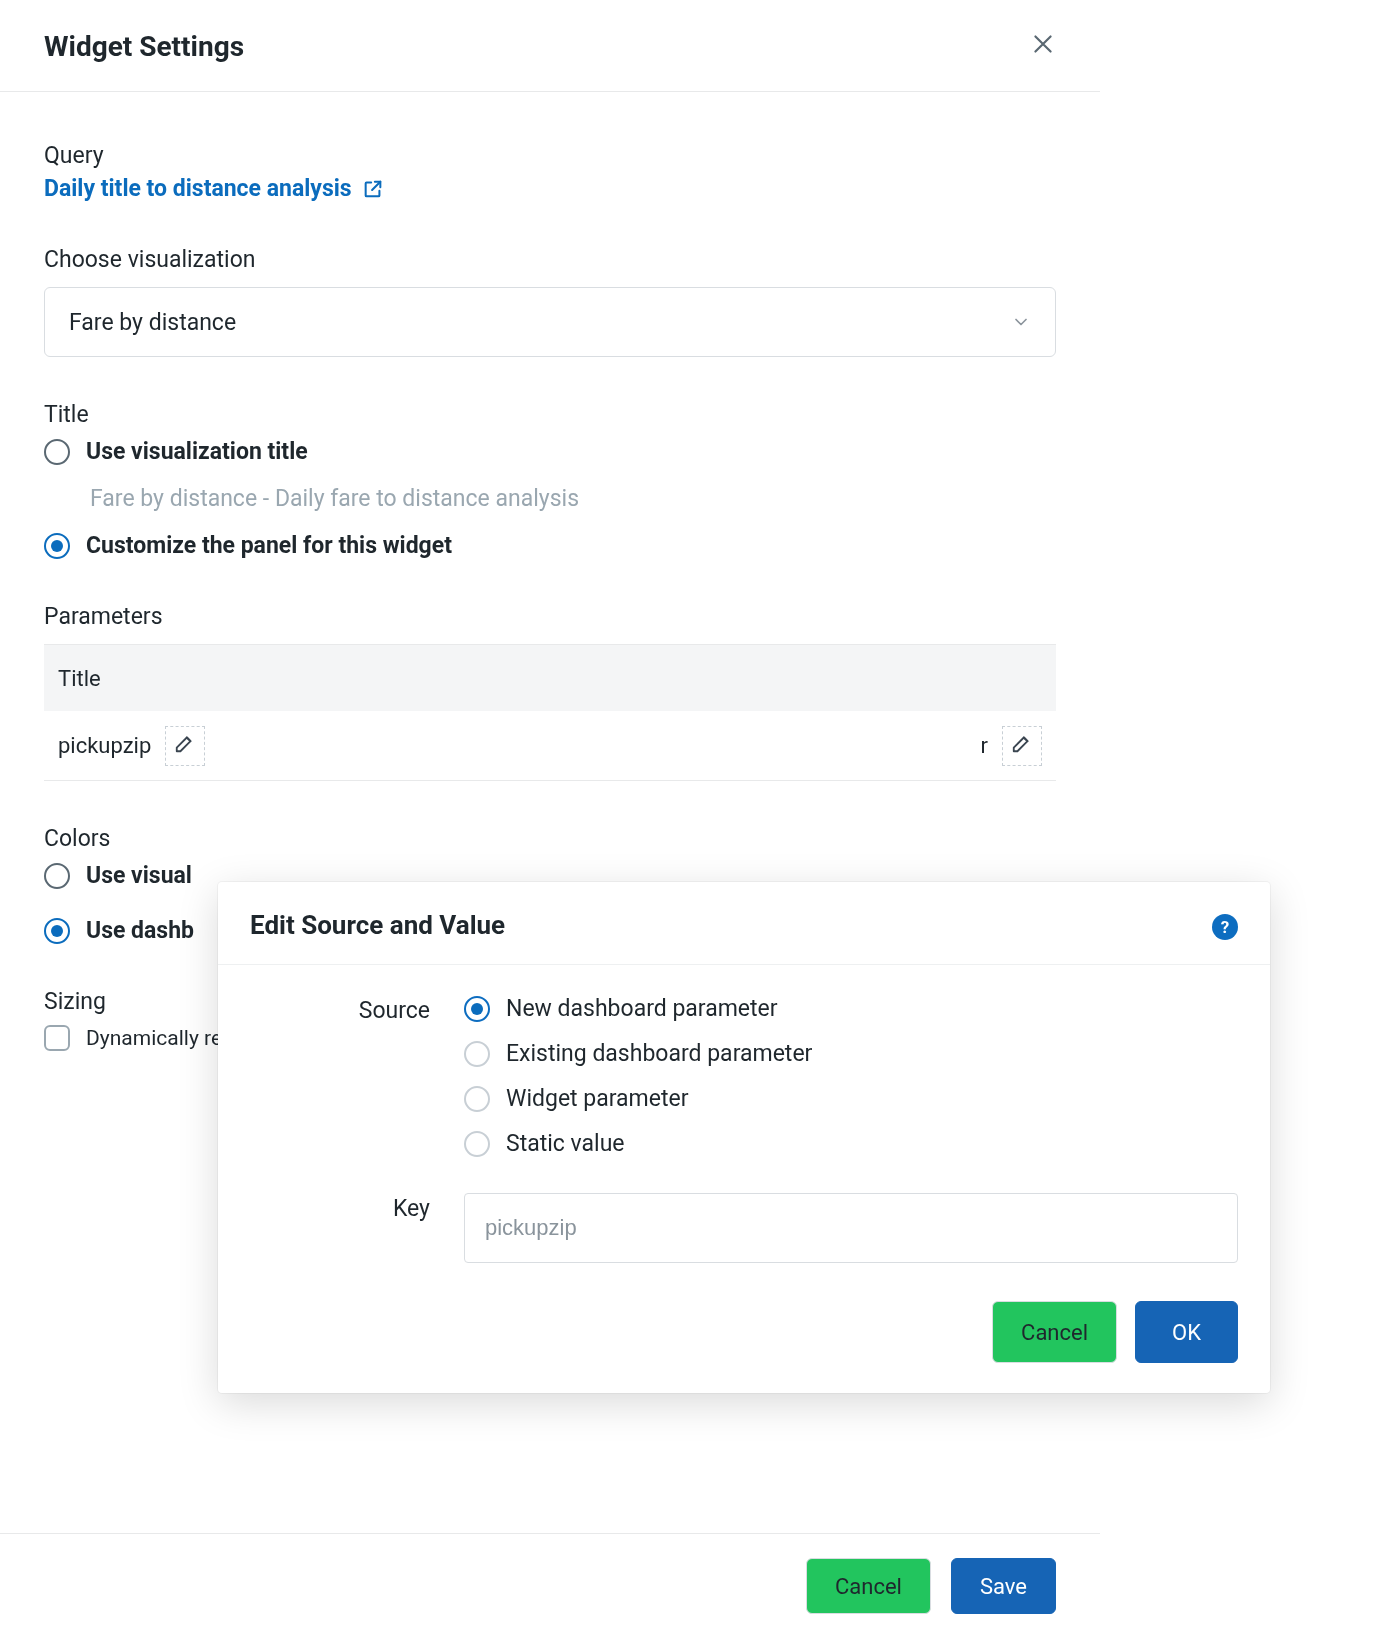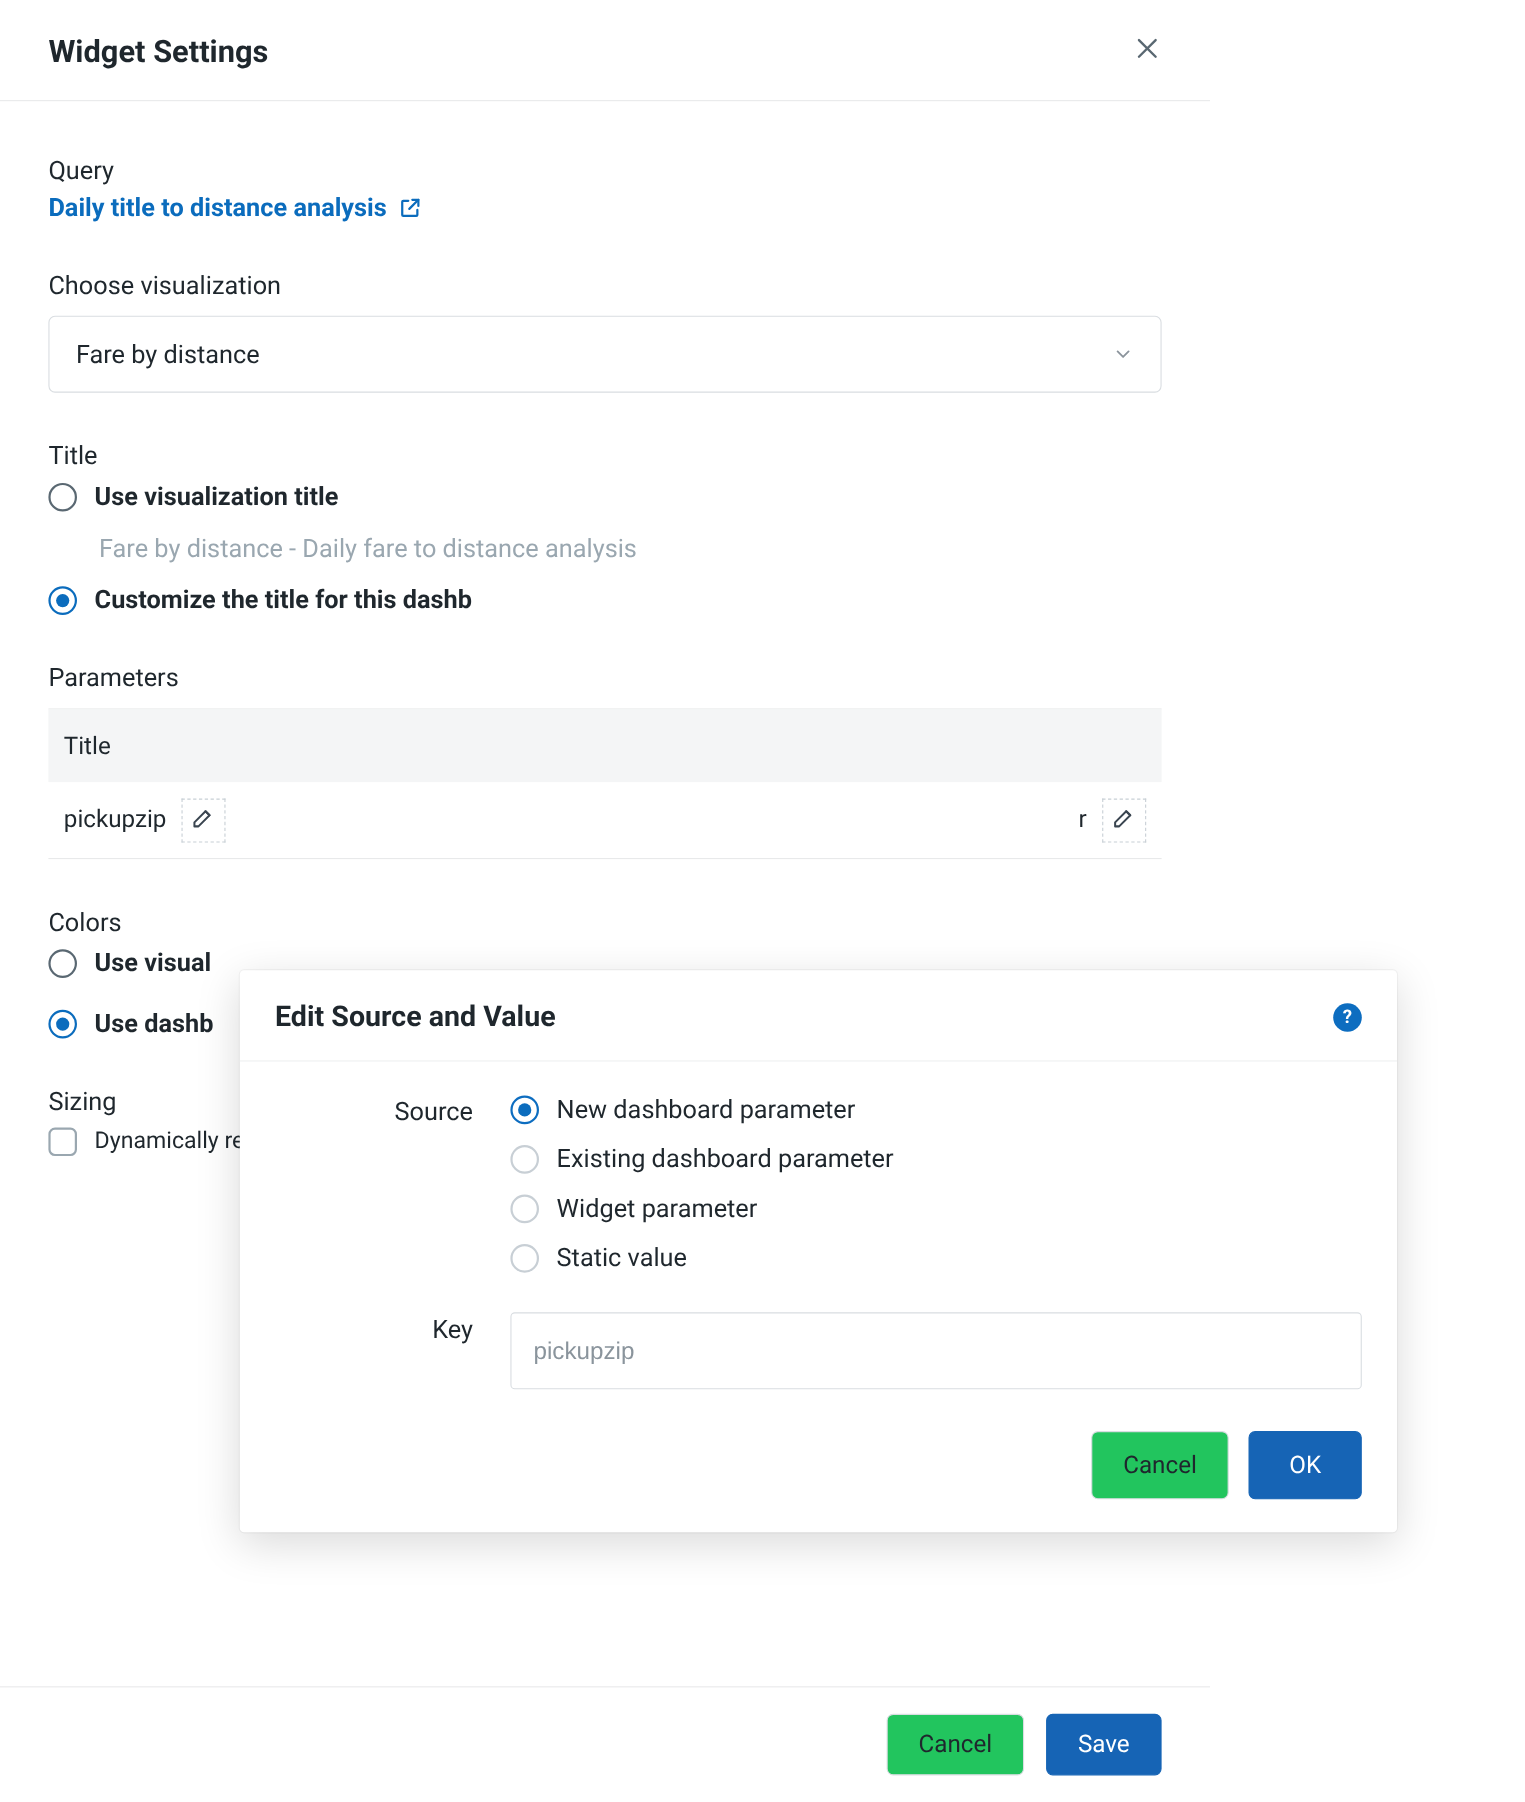--- a/index.html
+++ b/index.html
@@ -196,21 +196,21 @@
   .inner-modal {
     position:absolute;
     left: 218px; top: 790px;
     width: 1052px;
     background:#fff;
     border-radius: 4px;
     box-shadow: 0 10px 40px rgba(0,0,0,0.15), 0 0 0 1px rgba(0,0,0,0.04);
     z-index: 10;
   }
   .inner-head {
-    display:flex; align-items:center; justify-content:space-between;
+    display:flex; align-items:flex-end; justify-content:space-between;
     padding: 28px 32px 24px 32px;
     border-bottom: 1px solid #eef0f1;
   }
   .inner-title { font-size: 26px; font-weight:700; }
   .help-icon {
     width:26px; height:26px; border-radius:50%;
     background:#0d6dc0; color:#fff;
     display:flex; align-items:center; justify-content:center;
     font-weight:700; font-size:17px;
     cursor:pointer;
@@ -301,21 +301,21 @@
       <div class="section-label">Title</div>
 
       <div class="radio-row">
         <span class="radio"></span>
         <span class="radio-label">Use visualization title</span>
       </div>
       <div class="muted-sub">Fare by distance - Daily fare to distance analysis</div>
 
       <div class="radio-row">
         <span class="radio checked"></span>
-        <span class="radio-label">Customize the title for this dashb</span>
+        <span class="radio-label">Customize the panel for this widget</span>
       </div>
     </div>
 
 
     <div class="block">
       <div class="section-label">Parameters</div>
       <div class="params-table">
         <div class="params-head">
           <span>Title</span>
         </div>

